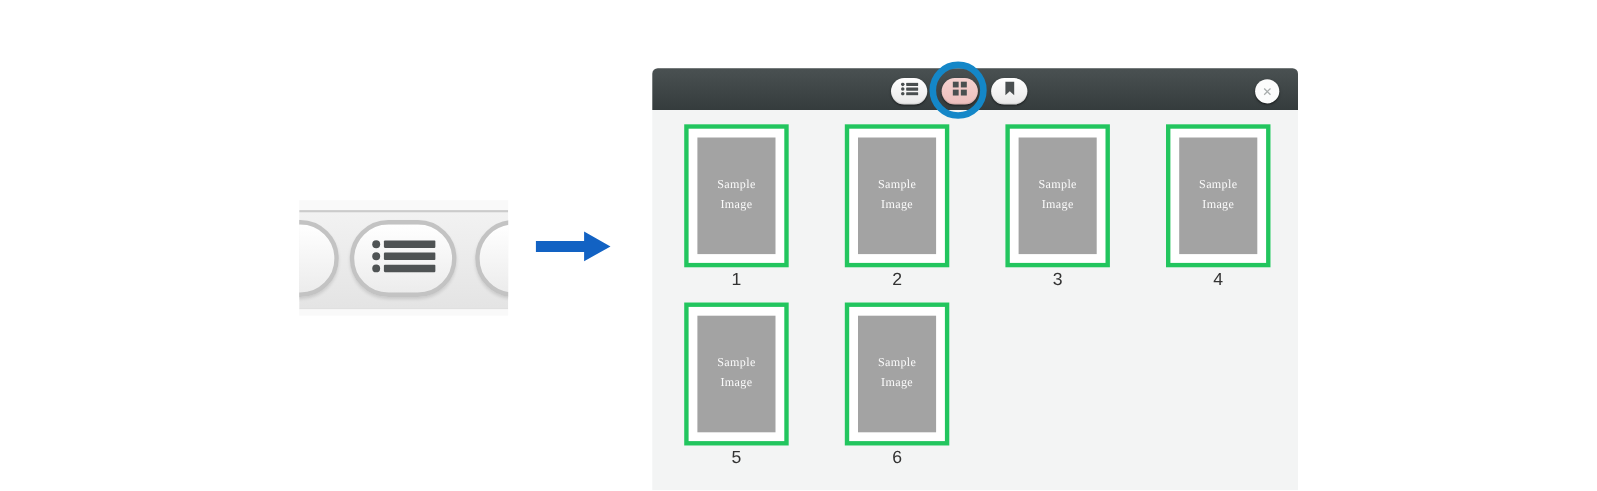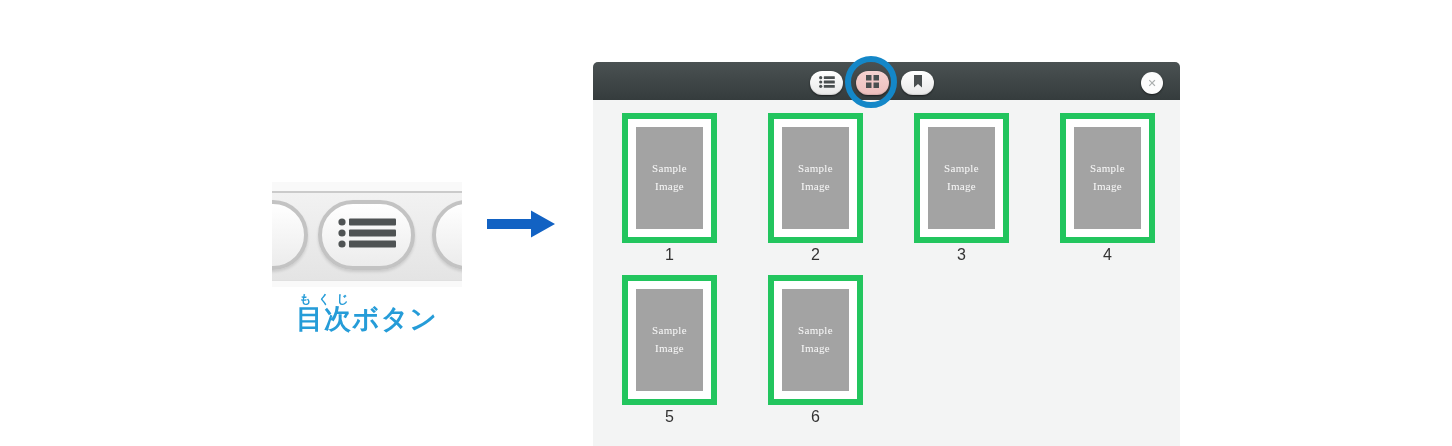--- a/index.html
+++ b/index.html
@@ -50,21 +50,21 @@
   .close-btn { position:absolute; left:548px; top:10px; width:22px; height:22px;
            border-radius:50%; background:#fcfcfc;
            box-shadow:0 1px 2px rgba(0,0,0,0.55);
            display:flex; align-items:center; justify-content:center;
            color:#a9adad; font-size:11px; font-weight:bold; cursor:pointer; }
 
   
   .card { position:absolute; width:95px; }
   .c1 { left:29px; } .c2 { left:175px; } .c3 { left:321px; } .c4 { left:467px; }
   .r1 { top:51px; } .r2 { top:213px; }
-  .frame { width:95px; height:130px; background:#ffffff; border:6px solid #22c55e;
+  .frame { width:95px; height:130px; background:#ffffff; border:4px solid #22c55e;
            padding:8px; cursor:pointer; }
   .gray-img { width:100%; height:100%; background:#a3a3a3;
            display:flex; align-items:center; justify-content:center; }
   .sample-text { font-family:"Liberation Serif","DejaVu Serif",serif; font-size:11px;
            color:#fafafa; width:50px; text-align:center; line-height:1.6;
            letter-spacing:0.3px; }
   .pnum { margin-top:3px; text-align:center; font-size:16px; color:#333333; }
 </style>
 </head>
 <body>
@@ -85,21 +85,20 @@
               <rect x="11" y="12.6" width="47" height="6.8" rx="1"></rect>
             <circle cx="4" cy="27" r="3.6"></circle>
               <rect x="11" y="23.6" width="47" height="6.8" rx="1"></rect>
           </g>
         </svg>
       </span>
     </div>
     <div class="big-pill partial-right"></div>
   </div>
 
-  <div class="jp-label label-toc"><span></span><ruby><span>目次</span><rt>もくじ</rt></ruby><span>ボタン</span></div>
 
   <div class="arrow">
     <svg width="70" height="36" viewBox="0 0 70 36">
       <path d="M0 13 H44 V4.5 L68 18 L44 31.5 V23 H0 Z" fill="#1262c3"></path>
     </svg>
   </div>
 
   <div class="panel">
     <div class="panel-header">
       <div class="pill-btn list">

